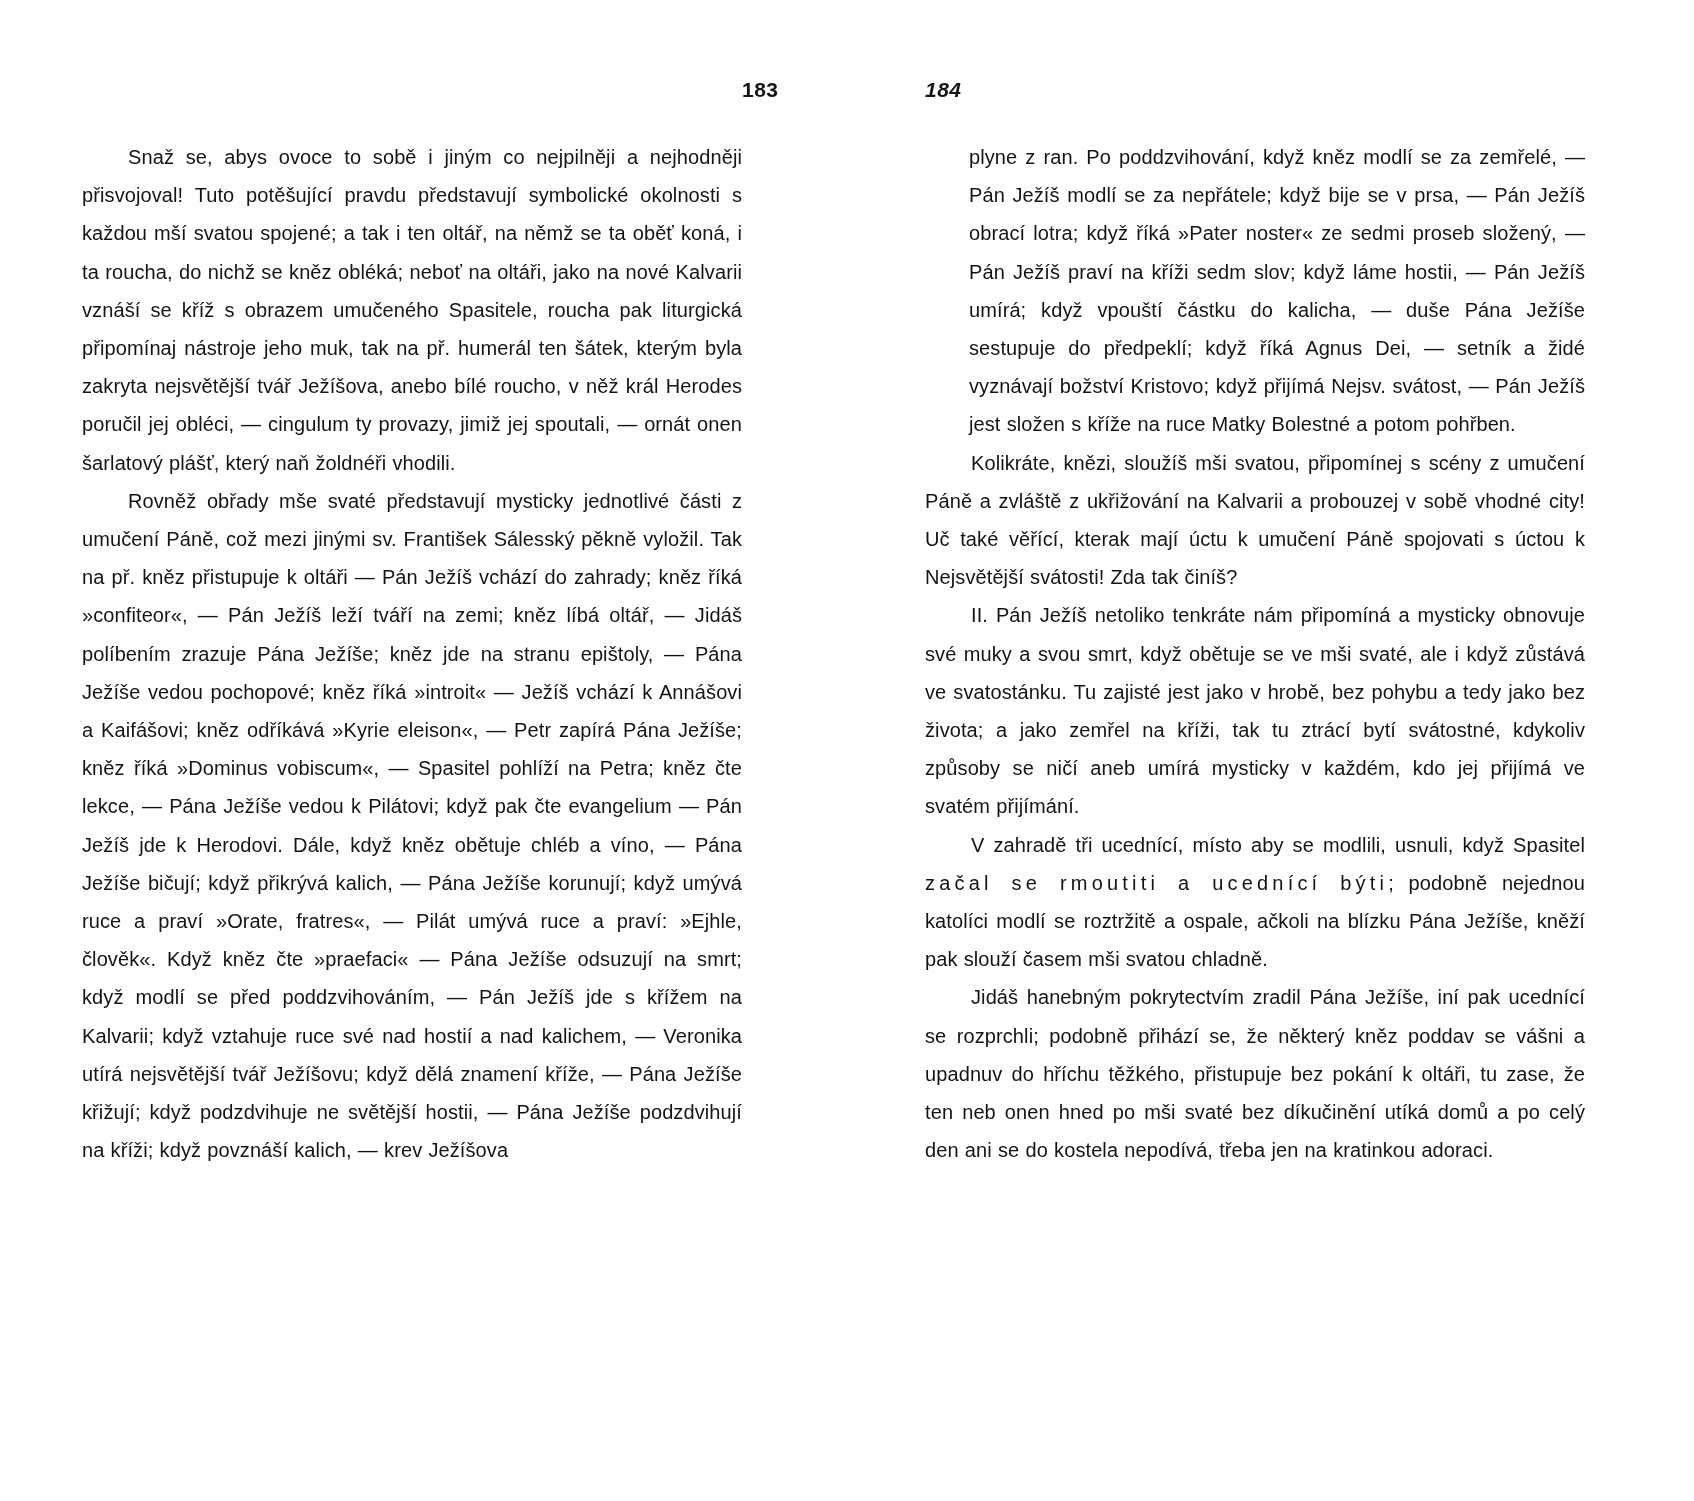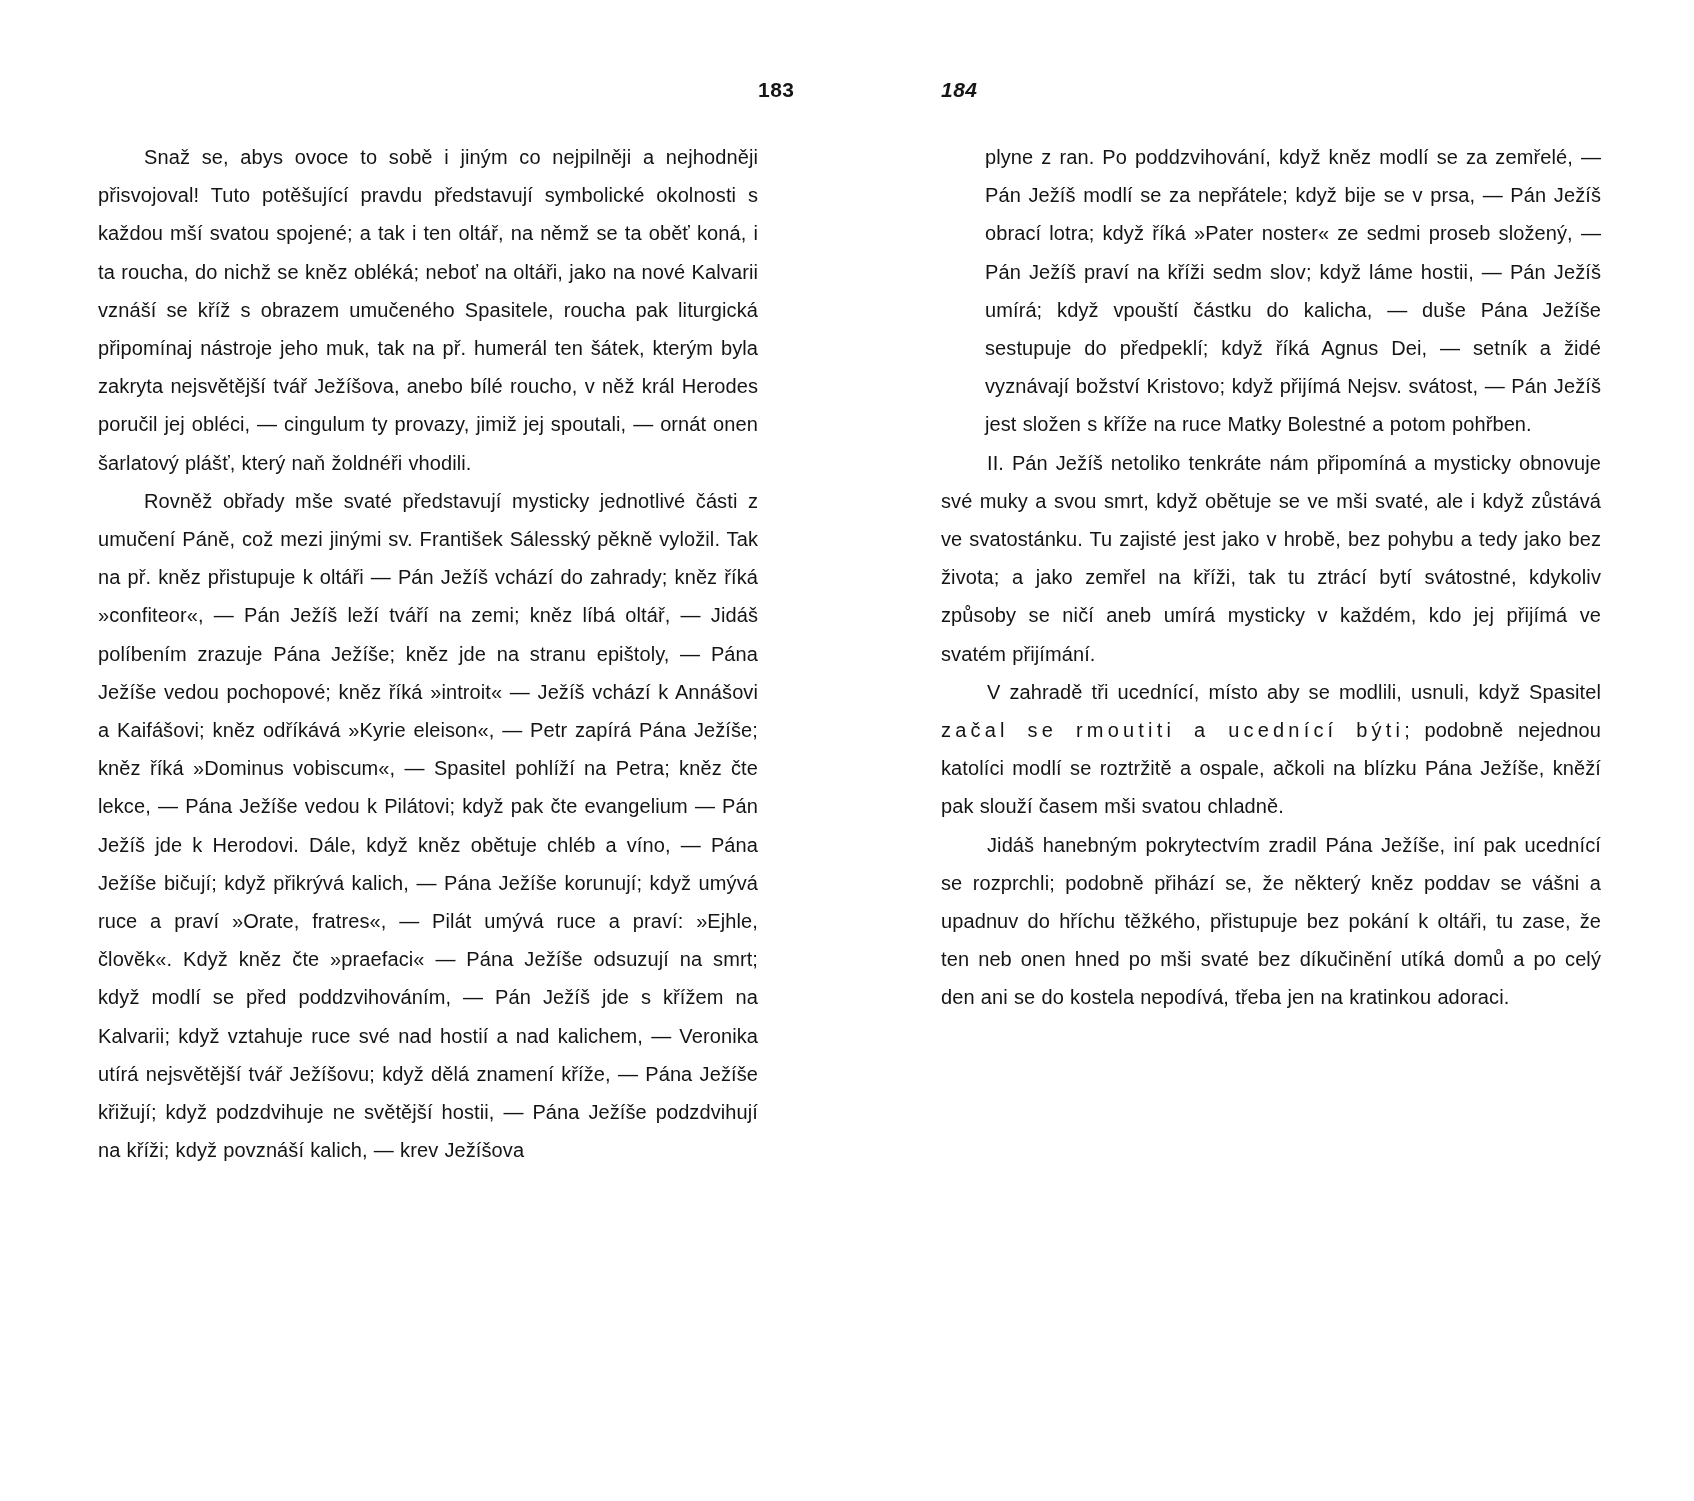--- a/index.html
+++ b/index.html
@@ -10,21 +10,21 @@
   body {
     width: 1694px;
     height: 1501px;
     font-family: "Liberation Sans", sans-serif;
     color: #111111;
     position: relative;
     overflow: hidden;
   }
   .page {
     position: absolute;
-    top: 0; left: 16px;
+    top: 0; left: 0;
     width: 1412px;
     height: 1501px;
     box-sizing: border-box;
     padding: 16px;
   }
   .folio-row {
     position: absolute;
     top: 78px;
     left: 0;
     width: 100%;
@@ -83,20 +83,21 @@
 
   <div class="columns">
 
     <div class="col col-left">
       <p class="para">Snaž se, abys ovoce to sobě i jiným co nejpilněji a nejhodněji přisvojoval! Tuto potěšující pravdu představují symbolické okolnosti s každou mší svatou spojené; a tak i ten oltář, na němž se ta oběť koná, i ta roucha, do nichž se kněz obléká; neboť na oltáři, jako na nové Kalvarii vznáší se kříž s obrazem umučeného Spasitele, roucha pak liturgická připomínaj nástroje jeho muk, tak na př. humerál ten šátek, kterým byla zakryta nejsvětější tvář Ježíšova, anebo bílé roucho, v něž král Herodes poručil jej obléci, — cingulum ty provazy, jimiž jej spoutali, — ornát onen šarlatový plášť, který naň žoldnéři vhodili.</p>
       <p class="para">Rovněž obřady mše svaté představují mysticky jednotlivé části z umučení Páně, což mezi jinými sv. František Sálesský pěkně vyložil. Tak na př. kněz přistupuje k oltáři — Pán Ježíš vchází do zahrady; kněz říká »confiteor«, — Pán Ježíš leží tváří na zemi; kněz líbá oltář, — Jidáš políbením zrazuje Pána Ježíše; kněz jde na stranu epištoly, — Pána Ježíše vedou pochopové; kněz říká »introit« — Ježíš vchází k Annášovi a Kaifášovi; kněz odříkává »Kyrie eleison«, — Petr zapírá Pána Ježíše; kněz říká »Dominus vobiscum«, — Spasitel pohlíží na Petra; kněz čte lekce, — Pána Ježíše vedou k Pilátovi; když pak čte evangelium — Pán Ježíš jde k Herodovi. Dále, když kněz obětuje chléb a víno, — Pána Ježíše bičují; když přikrývá kalich, — Pána Ježíše korunují; když umývá ruce a praví »Orate, fratres«, — Pilát umývá ruce a praví: »Ejhle, člověk«. Když kněz čte »praefaci« — Pána Ježíše odsuzují na smrt; když modlí se před poddzvihováním, — Pán Ježíš jde s křížem na Kalvarii; když vztahuje ruce své nad hostií a nad kalichem, — Veronika utírá nejsvětější tvář Ježíšovu; když dělá znamení kříže, — Pána Ježíše křižují; když podzdvihuje ne světější hostii, — Pána Ježíše podzdvihují na kříži; když povznáší kalich, — krev Ježíšova</p>
     </div>
 
     <div class="col col-right">
       <p class="para noindent">plyne z ran. Po poddzvihování, když kněz modlí se za zemřelé, — Pán Ježíš modlí se za nepřátele; když bije se v prsa, — Pán Ježíš obrací lotra; když říká »Pater noster« ze sedmi proseb složený, — Pán Ježíš praví na kříži sedm slov; když láme hostii, — Pán Ježíš umírá; když vpouští částku do kalicha, — duše Pána Ježíše sestupuje do předpeklí; když říká Agnus Dei, — setník a židé vyznávají božství Kristovo; když přijímá Nejsv. svátost, — Pán Ježíš jest složen s kříže na ruce Matky Bolestné a potom pohřben.</p>
+      <p class="para">Kolikráte, knězi, sloužíš mši svatou, připomínej s scény z umučení Páně a zvláště z ukřižování na Kalvarii a probouzej v sobě vhodné city! Uč také věřící, kterak mají úctu k umučení Páně spojovati s úctou k Nejsvětější svátosti! Zda tak činíš?</p>
       <p class="para">II. Pán Ježíš netoliko tenkráte nám připomíná a mysticky obnovuje své muky a svou smrt, když obětuje se ve mši svaté, ale i když zůstává ve svatostánku. Tu zajisté jest jako v hrobě, bez pohybu a tedy jako bez života; a jako zemřel na kříži, tak tu ztrácí bytí svátostné, kdykoliv způsoby se ničí aneb umírá mysticky v každém, kdo jej přijímá ve svatém přijímání.</p>
       <p class="para">
         <span>V zahradě tři ucednící, místo aby se modlili, usnuli, když Spasitel </span><span class="sp">začal se rmoutiti a ucednící býti</span><span>; podobně nejednou katolíci modlí se roztržitě a ospale, ačkoli na blízku Pána Ježíše, kněží pak slouží časem mši svatou chladně.</span>
       </p>
       <p class="para">Jidáš hanebným pokrytectvím zradil Pána Ježíše, iní pak ucednící se rozprchli; podobně přihází se, že některý kněz poddav se vášni a upadnuv do hříchu těžkého, přistupuje bez pokání k oltáři, tu zase, že ten neb onen hned po mši svaté bez díkučinění utíká domů a po celý den ani se do kostela nepodívá, třeba jen na kratinkou adoraci.</p>
     </div>
 
   </div>
 </div>
 

